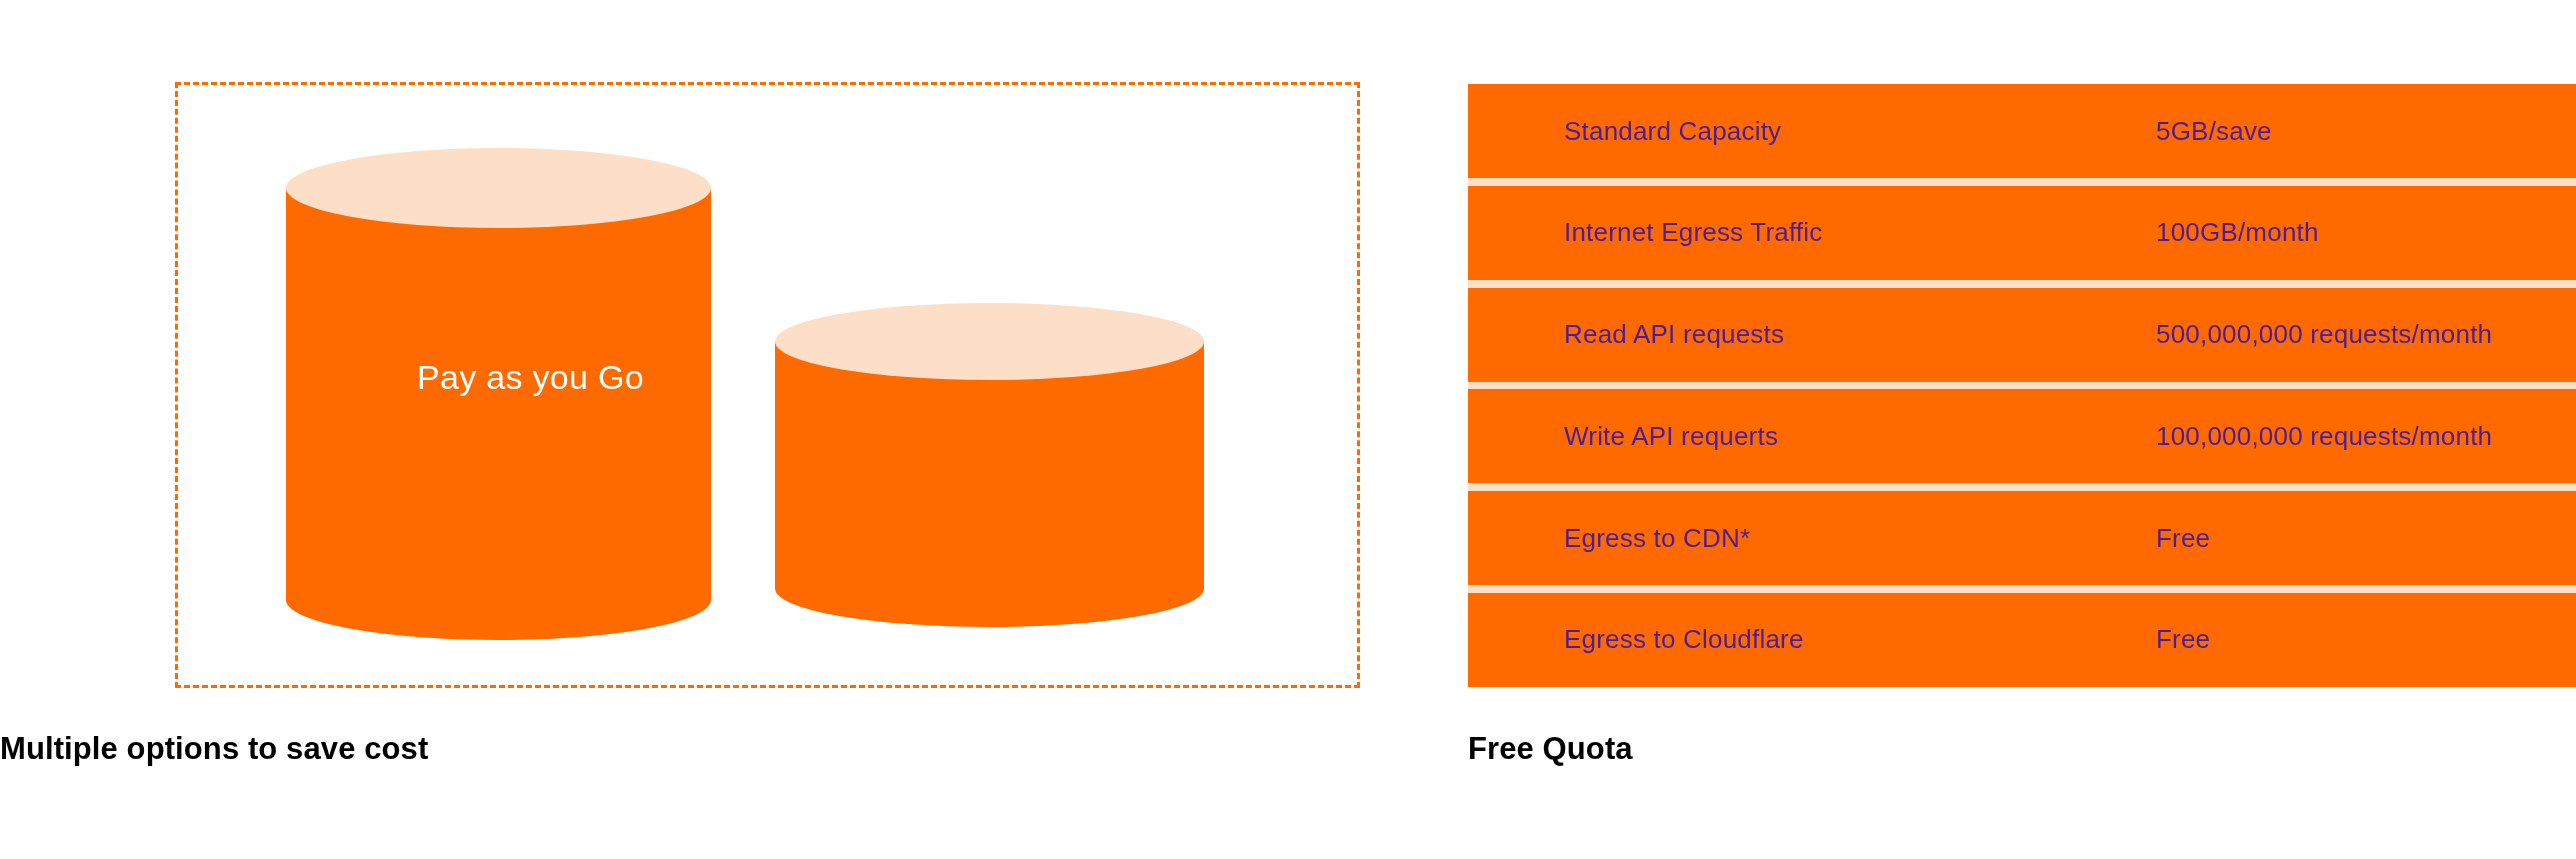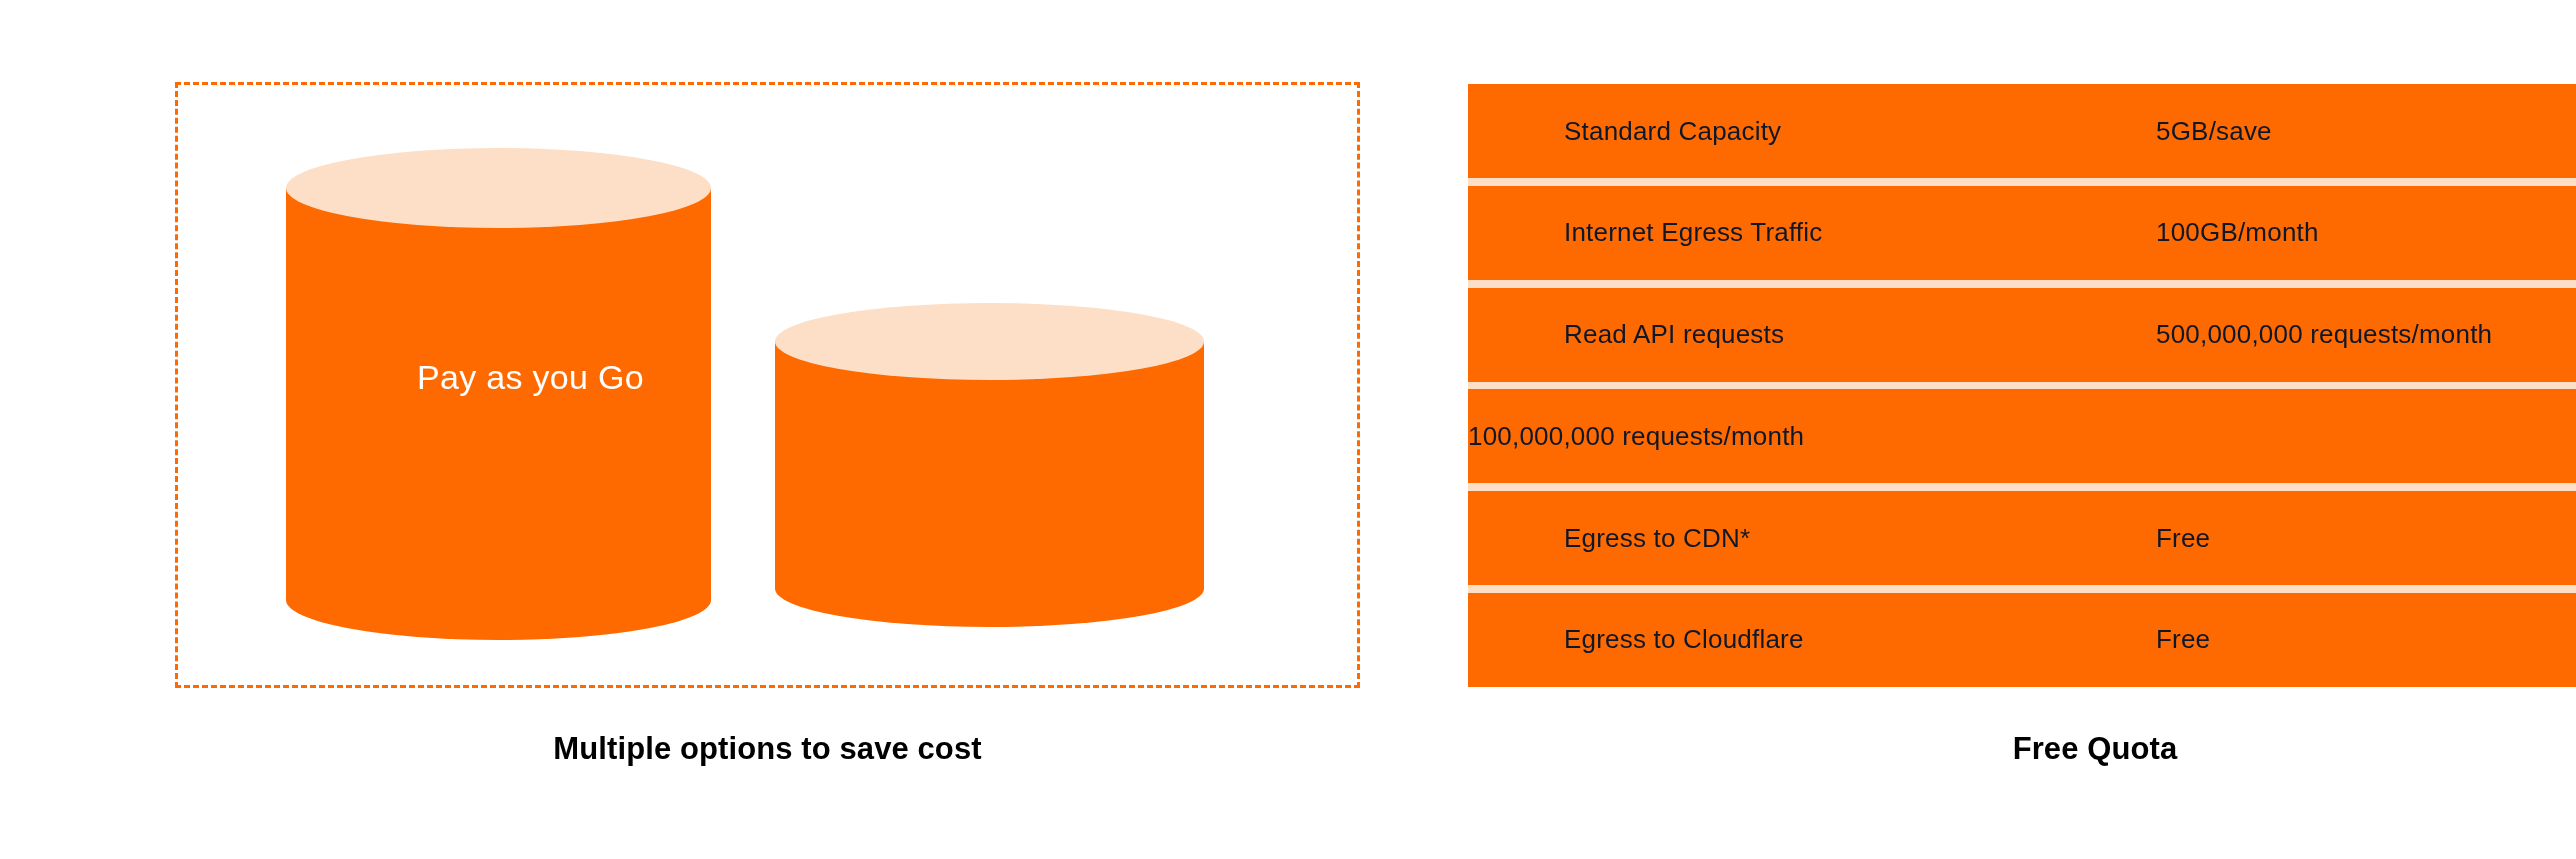--- a/index.html
+++ b/index.html
@@ -108,39 +108,39 @@
   .quota-row {
     flex: 1 1 0;
     background: #FF6A00;
     display: flex;
     align-items: center;
     min-height: 0;
   }
   .quota-row + .quota-row { margin-top: 7.7px; }
 
   .quota-label, .quota-value {
-    color: #0f172a;
+    color: #4c1d95;
     font-family: "Liberation Sans Narrow", "Liberation Sans", "DejaVu Sans", sans-serif;
     font-weight: 400;
     font-size: 26px;
     letter-spacing: 0.2px;
     white-space: nowrap;
   }
   .quota-label { margin-left: 96px; width: 592px; }
   .quota-value { margin-left: 0; }
 
   
   .caption {
     position: absolute;
     color: #000000;
     font-family: "Liberation Sans Narrow", "Liberation Sans", "DejaVu Sans", sans-serif;
     font-weight: 700;
     font-size: 31px;
     letter-spacing: 0.1px;
-    text-align: center;
+    text-align: left;
     white-space: nowrap;
   }
   #caption-left  { left: 0px;    top: 731px; width: 1535px; }
   #caption-right { left: 1468px; top: 731px; width: 1254px; }
 </style>
 </head>
 <body>
 
 <div id="left-panel">
 
@@ -173,20 +173,21 @@
     <span class="quota-label">Internet Egress Traffic</span>
     <span class="quota-value">100GB/month</span>
   </div>
 
   <div class="quota-row">
     <span class="quota-label">Read API requests</span>
     <span class="quota-value">500,000,000 requests/month</span>
   </div>
 
   <div class="quota-row">
+    <span class="quota-label">Write API requerts</span>
     <span class="quota-value">100,000,000 requests/month</span>
   </div>
 
   <div class="quota-row">
     <span class="quota-label">Egress to CDN*</span>
     <span class="quota-value">Free</span>
   </div>
 
   <div class="quota-row">
     <span class="quota-label">Egress to Cloudflare</span>

